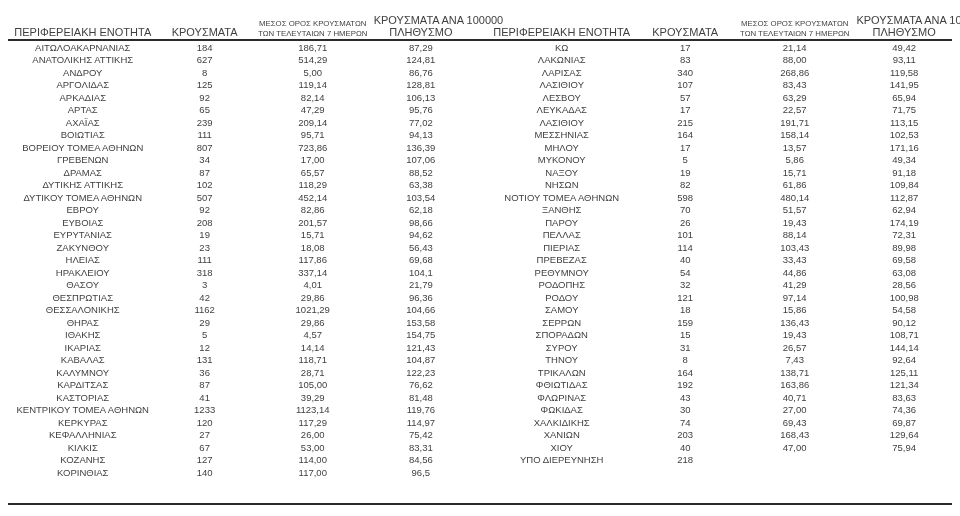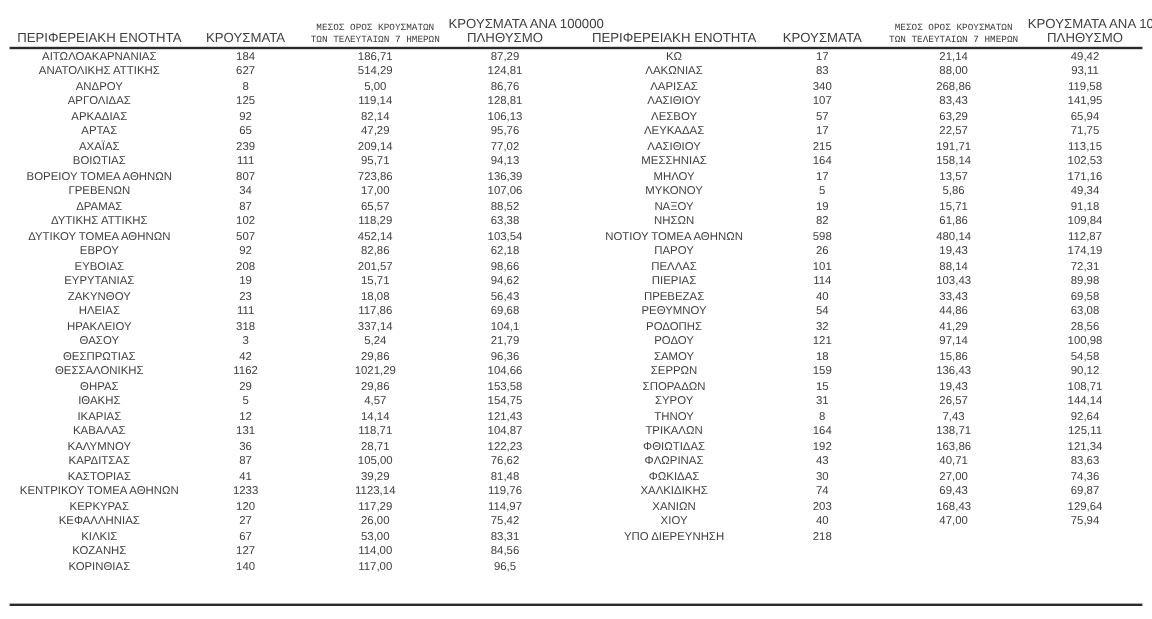--- a/index.html
+++ b/index.html
@@ -21,21 +21,21 @@
     grid-template-columns: 32.5% 20.5% 26.5% 20.5%;
     align-items: end;
     height: 27px;
   }
   .th {
     text-align: center;
     font-size: 11px;
     line-height: 1.15;
     white-space: nowrap;
   }
-  .th-small { font-size: 7.8px; line-height: 1.3; font-family: Liberation Mono, monospace; }
+  .th-small { font-size: 7.8px; line-height: 1.3; }
 
   .tbody { margin-top: 2px; }
   .trow {
     display: grid;
     grid-template-columns: 32.5% 20.5% 26.5% 20.5%;
     height: 12.5px;
     align-items: center;
   }
   .tcell {
     text-align: center;
@@ -183,21 +183,21 @@
         </div>
         <div class="trow">
           <div class="tcell">ΗΡΑΚΛΕΙΟΥ</div>
           <div class="tcell">318</div>
           <div class="tcell">337,14</div>
           <div class="tcell">104,1</div>
         </div>
         <div class="trow">
           <div class="tcell">ΘΑΣΟΥ</div>
           <div class="tcell">3</div>
-          <div class="tcell">5,24</div>
+          <div class="tcell">4,01</div>
           <div class="tcell">21,79</div>
         </div>
         <div class="trow">
           <div class="tcell">ΘΕΣΠΡΩΤΙΑΣ</div>
           <div class="tcell">42</div>
           <div class="tcell">29,86</div>
           <div class="tcell">96,36</div>
         </div>
         <div class="trow">
           <div class="tcell">ΘΕΣΣΑΛΟΝΙΚΗΣ</div>
@@ -372,20 +372,26 @@
           <div class="tcell">61,86</div>
           <div class="tcell">109,84</div>
         </div>
         <div class="trow">
           <div class="tcell">ΝΟΤΙΟΥ ΤΟΜΕΑ ΑΘΗΝΩΝ</div>
           <div class="tcell">598</div>
           <div class="tcell">480,14</div>
           <div class="tcell">112,87</div>
         </div>
         <div class="trow">
+          <div class="tcell">ΞΑΝΘΗΣ</div>
+          <div class="tcell">70</div>
+          <div class="tcell">51,57</div>
+          <div class="tcell">62,94</div>
+        </div>
+        <div class="trow">
           <div class="tcell">ΠΑΡΟΥ</div>
           <div class="tcell">26</div>
           <div class="tcell">19,43</div>
           <div class="tcell">174,19</div>
         </div>
         <div class="trow">
           <div class="tcell">ΠΕΛΛΑΣ</div>
           <div class="tcell">101</div>
           <div class="tcell">88,14</div>
           <div class="tcell">72,31</div>

